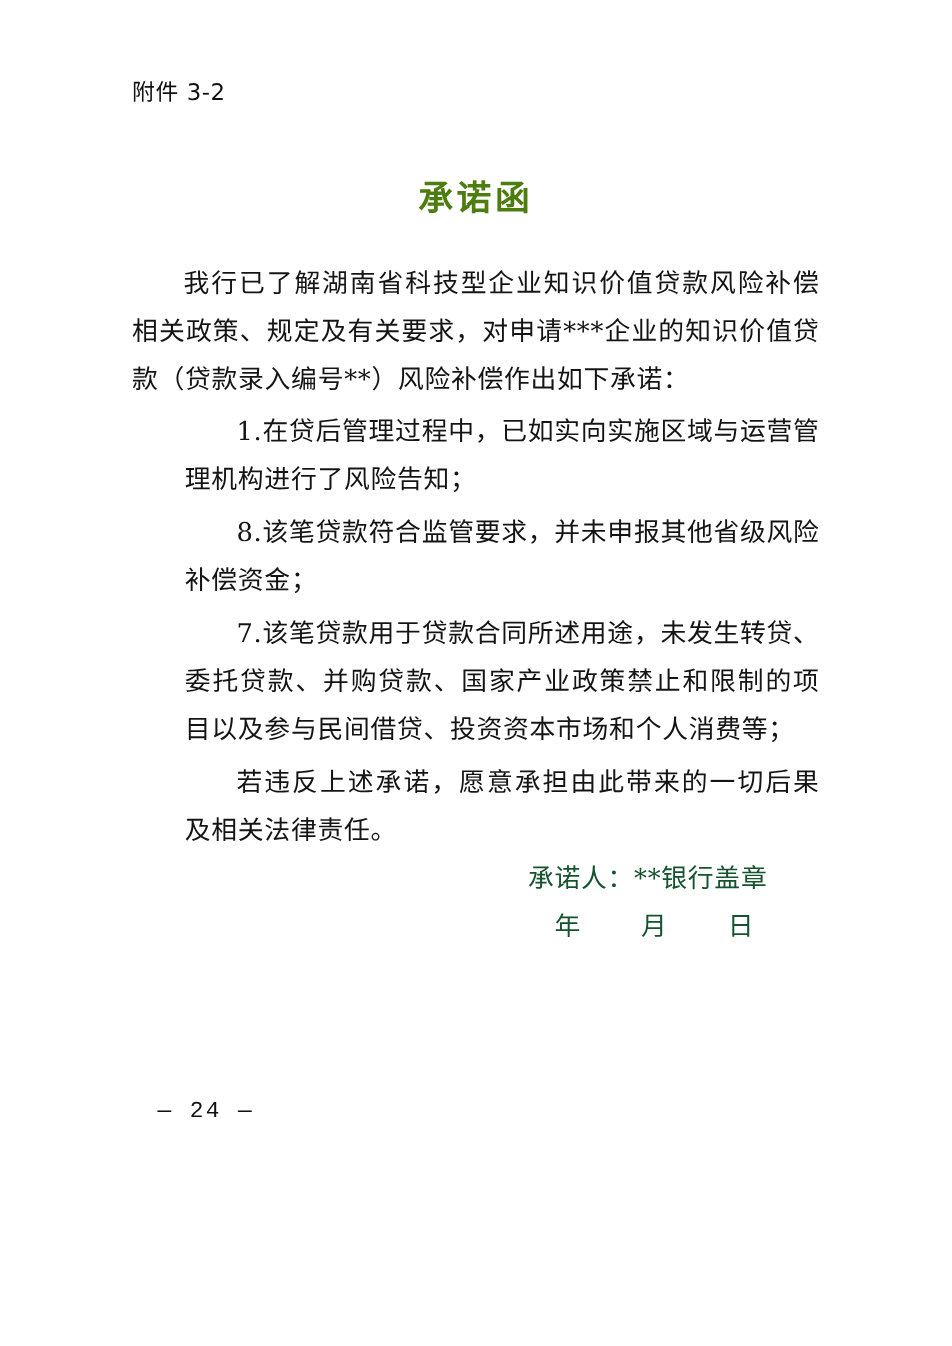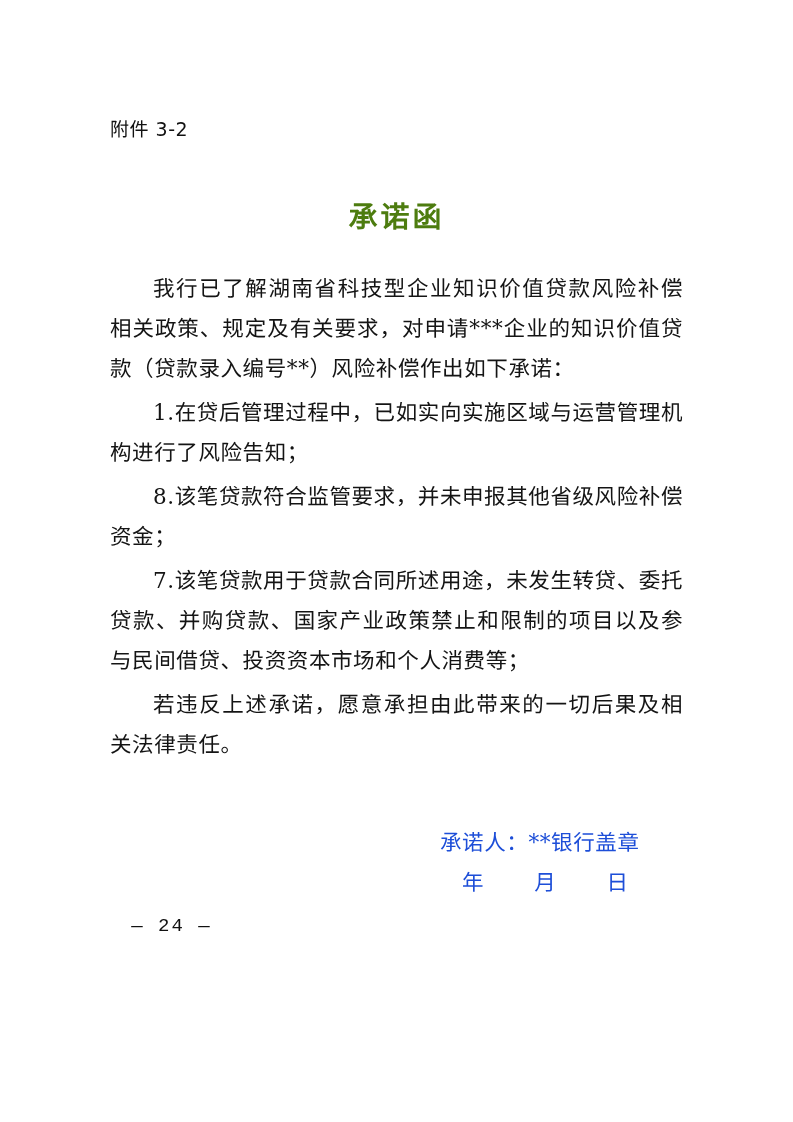--- a/index.html
+++ b/index.html
@@ -13,21 +13,21 @@
     font-family: "DejaVu Serif", "Liberation Serif", serif;
     color: #1a1a1a;
     position: relative;
     overflow: hidden;
   }
   .page {
     position: relative;
     width: 793px;
     height: 985px;
     box-sizing: border-box;
-    padding: 116px 110px 0 110px;
+    padding: 64px 110px 0 110px;
   }
   .attachment-label {
     font-family: "DejaVu Sans", "Liberation Sans", sans-serif;
     font-size: 19px;
     letter-spacing: 0.5px;
     color: #111;
     margin: 0 0 0 0;
     line-height: 1.4;
   }
   .doc-title {
@@ -47,28 +47,28 @@
     line-height: 40px;
     letter-spacing: 0.6px;
     margin: 0 0 0 0;
     text-align: justify;
     text-justify: inter-ideograph;
     text-indent: 2em;
     color: #141414;
   }
   p.para + p.para {
     margin-top: 4px;
+    margin-left: 44px;
   }
   .sign-block {
-    margin-top: 58px;
     padding-left: 330px;
     font-size: 21.5px;
     line-height: 40px;
     letter-spacing: 0.6px;
-    color: #1d4ed8;
+    color: #14532d;
   }
   .sign-line-2 {
     padding-left: 22px;
     letter-spacing: 1px;
   }
   .sign-line-2 .gap {
     display: inline-block;
     width: 34px;
   }
   .page-number {

